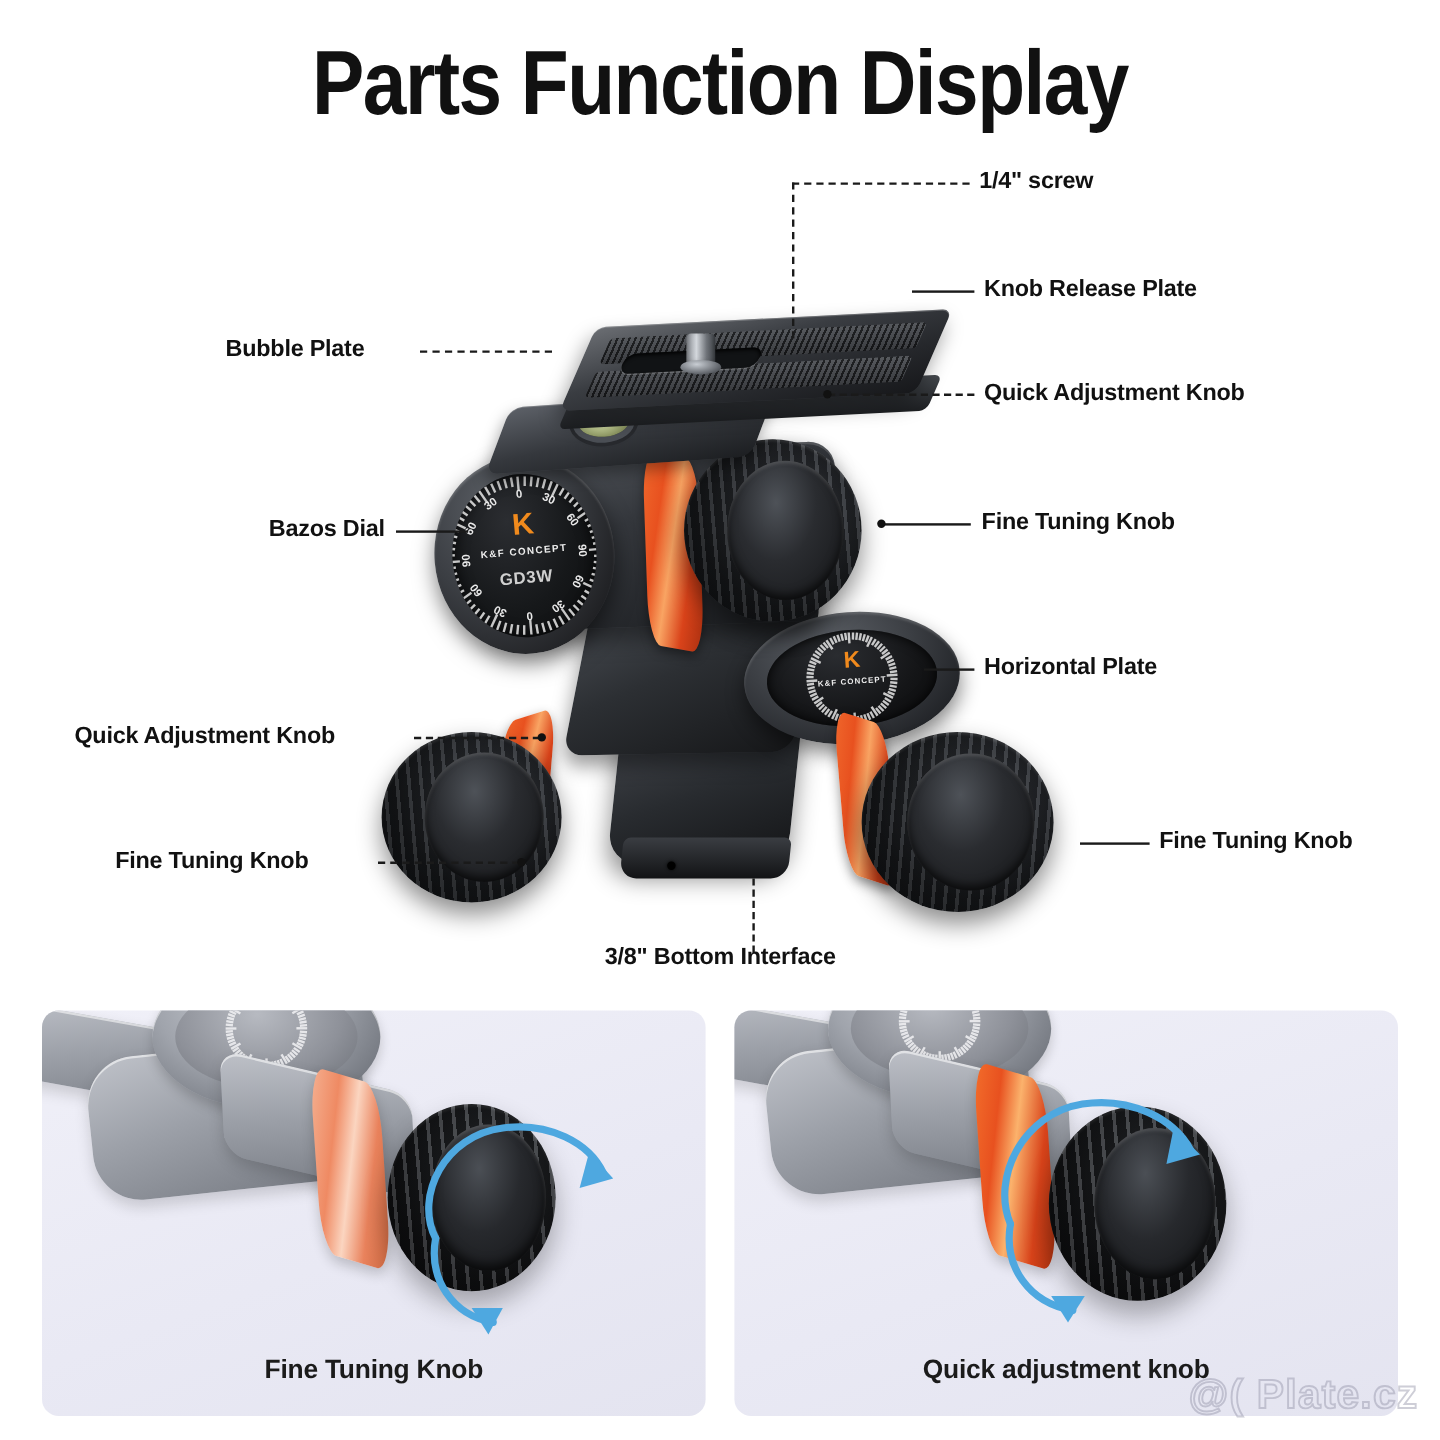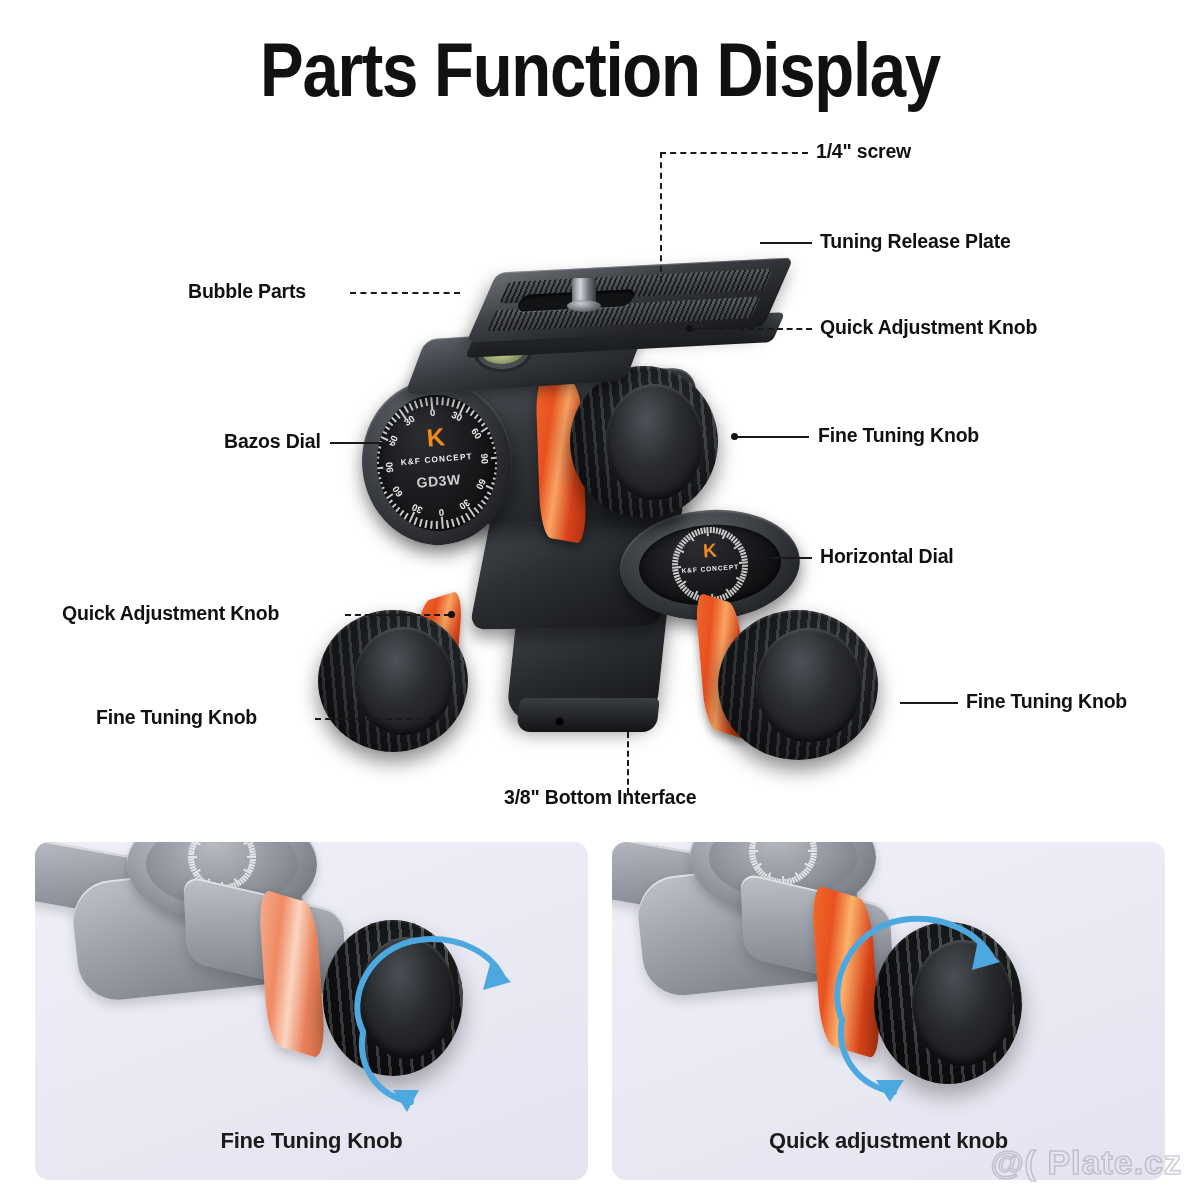--- a/index.html
+++ b/index.html
@@ -673,31 +673,31 @@
   <div class="lead lead-h" style="left:345px; top:494px; width:105px;"></div>
   <div class="lead lead-dot" style="left:448px; top:491px;"></div>
 
   <div class="lead lead-h" style="left:315px; top:598px; width:118px;"></div>
   <div class="lead lead-dot" style="left:431px; top:595px;"></div>
 
   <div class="lead lead-v" style="left:627px; top:612px; height:62px;"></div>
 
   <div class="callout" style="left:816px; top:20px;">1/4" screw</div>
 
-  <div class="callout" style="left:820px; top:110px;">Tuning Release Plate</div>
+  <div class="callout" style="left:820px; top:110px;">Knob Release Plate</div>
 
   <div class="callout" style="left:820px; top:196px;">Quick Adjustment Knob</div>
 
   <div class="callout" style="left:818px; top:304px;">Fine Tuning Knob</div>
 
-  <div class="callout" style="left:820px; top:425px;">Horizontal Dial</div>
+  <div class="callout" style="left:820px; top:425px;">Horizontal Plate</div>
 
   <div class="callout" style="left:966px; top:570px;">Fine Tuning Knob</div>
 
-  <div class="callout" style="left:188px; top:160px;">Bubble Parts</div>
+  <div class="callout" style="left:188px; top:160px;">Bubble Plate</div>
 
   <div class="callout" style="left:224px; top:310px;">Bazos Dial</div>
 
   <div class="callout" style="left:62px; top:482px;">Quick Adjustment Knob</div>
 
   <div class="callout" style="left:96px; top:586px;">Fine Tuning Knob</div>
 
   <div class="callout" style="left:504px; top:666px;">3/8" Bottom Interface</div>
 </div>
 

